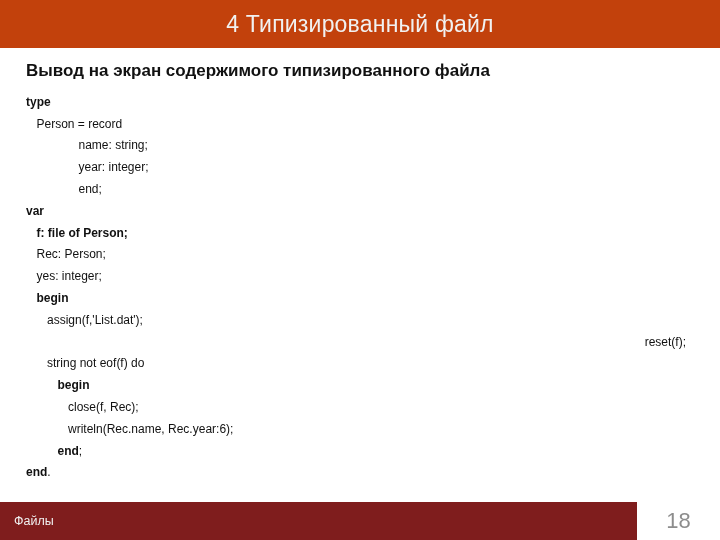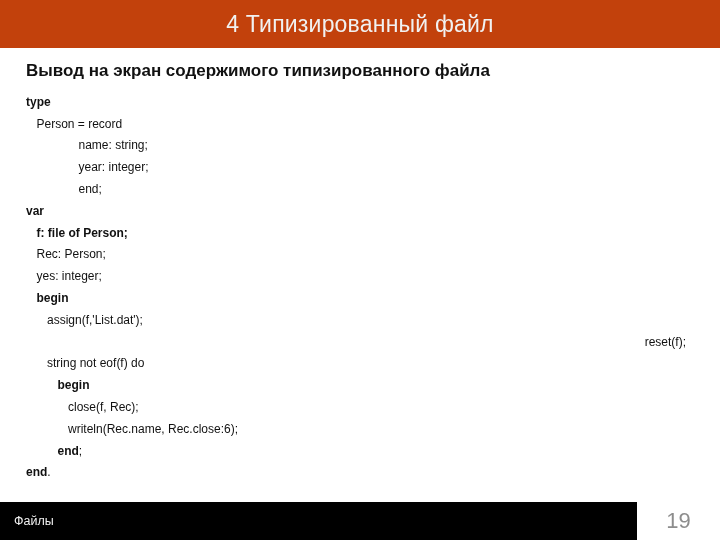--- a/index.html
+++ b/index.html
@@ -76,21 +76,21 @@
   .kw { font-weight: 700; }
   .nm { font-weight: 400; }
 
   
   .footer-bar {
     position: absolute;
     left: 0;
     top: 502px;
     width: 637px;
     height: 38px;
-    background: #000000;
+    background: #7f1d1d;
     display: flex;
     align-items: center;
   }
   .footer-label {
     color: #f0f0f0;
     font-size: 12.5px;
     font-weight: 400;
     padding-left: 14px;
     white-space: nowrap;
   }
@@ -127,23 +127,23 @@
         <div class="code-line b" style="padding-left: 0px;">var</div>
         <div class="code-line" style="padding-left: 10.5px; font-weight: bold;">f: file of Person;</div>
         <div class="code-line" style="padding-left: 10.5px;">Rec: Person;</div>
         <div class="code-line" style="padding-left: 10.5px;">yes: integer;</div>
         <div class="code-line b" style="padding-left: 10.5px;">begin</div>
         <div class="code-line" style="padding-left: 21px;">assign(f,'List.dat');</div>
         <div class="code-line" style="padding-left: 21px; text-align: right;">reset(f);</div>
         <div class="code-line" style="padding-left: 21px;">string not eof(f) do</div>
         <div class="code-line b" style="padding-left: 31.5px;">begin</div>
         <div class="code-line" style="padding-left: 42px;">close(f, Rec);</div>
-        <div class="code-line" style="padding-left: 42px;">writeln(Rec.name, Rec.close:6);</div>
+        <div class="code-line" style="padding-left: 42px;">writeln(Rec.name, Rec.year:6);</div>
         <div class="code-line" style="padding-left: 31.5px;"><span class="kw">end</span><span class="nm">;</span></div>
         <div class="code-line" style="padding-left: 0px;"><span class="kw">end</span><span class="nm">.</span></div>
       </div>
   </div>
 </div>
 
 <div class="footer-bar">
   <span class="footer-label">Файлы</span>
 </div>
-<div class="page-number">19</div>
+<div class="page-number">18</div>
 
 </body></html>

